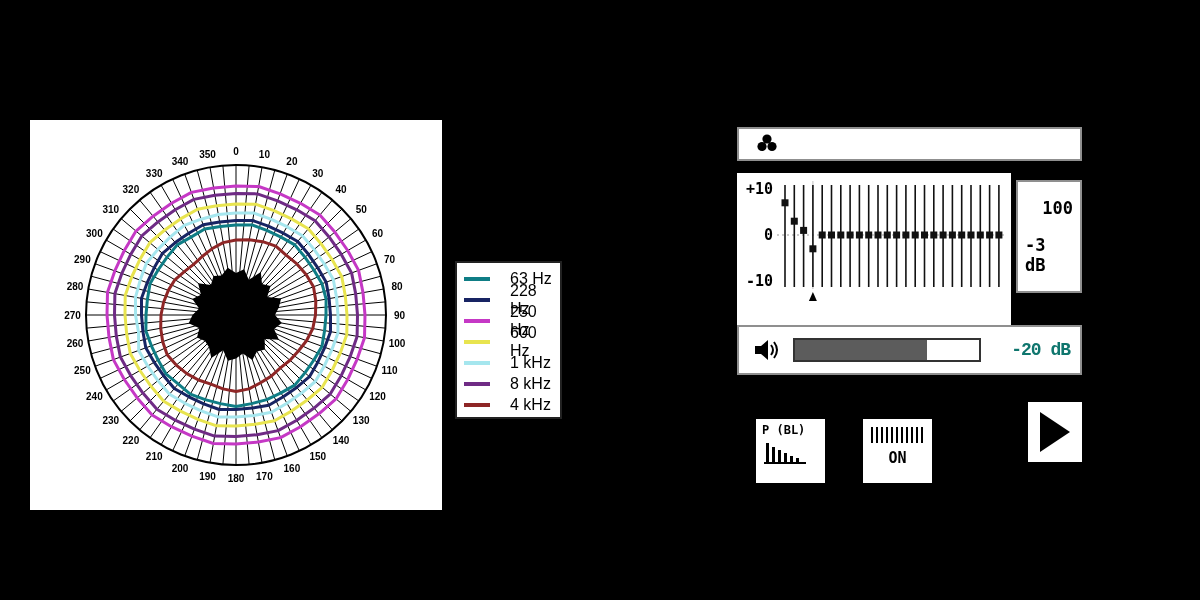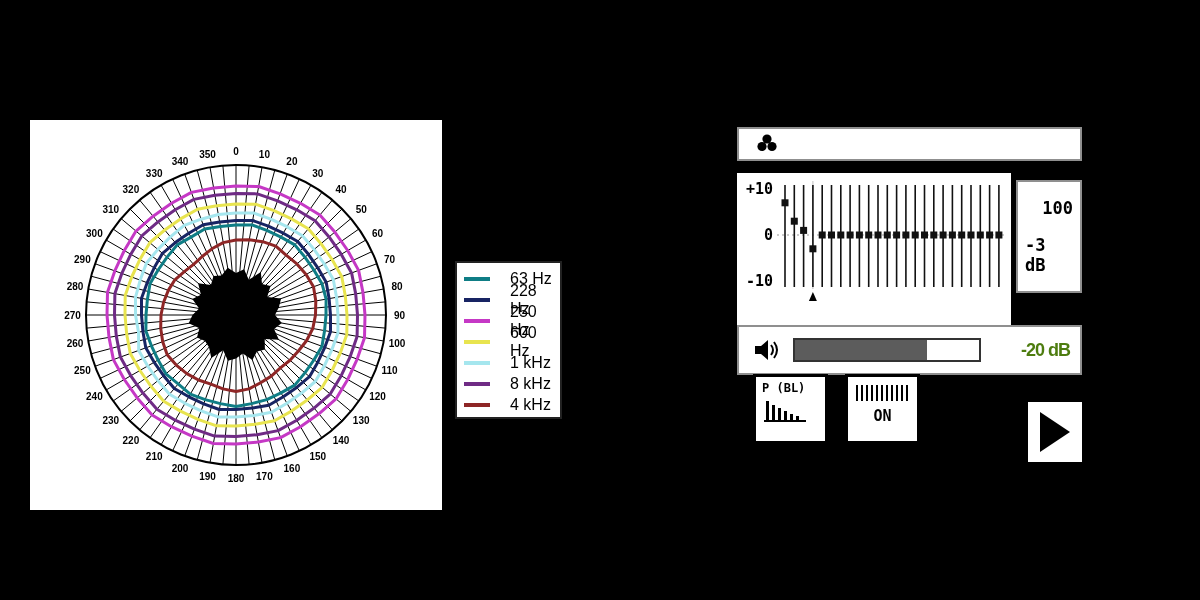--- a/index.html
+++ b/index.html
@@ -16,23 +16,23 @@
 
   #program-bar{left:737px;top:127px;width:345px;height:34px;background:#fff;border:2px solid #8f8f8f;display:flex;align-items:center;padding-left:16px;cursor:pointer}
 
   #eq-panel{left:737px;top:173px;width:274px;height:164px;background:#fff}
 
   #eq-info{left:1016px;top:180px;width:66px;height:113px;background:#fff;border:2px solid #8f8f8f;display:flex;flex-direction:column;justify-content:space-around;align-items:flex-end;padding:8px 7px;font-family:"DejaVu Sans Mono",monospace;font-weight:bold;font-size:17px;color:#000}
 
   #volume-panel{left:737px;top:325px;width:345px;height:50px;background:#fff;border:2px solid #8f8f8f;display:flex;align-items:center;padding:0 10px 0 14px}
   #vol-bar{width:188px;height:24px;border:2px solid #333;margin-left:12px;background:#fff;cursor:pointer}
   #vol-fill{height:100%;background:#5c5c5c}
-  #vol-label{margin-left:auto;font-family:Liberation Sans, sans-serif;font-weight:bold;font-size:18px;color:#4d7c0f;letter-spacing:-1px}
-
-  #button-row{left:753px;top:374px;display:flex;gap:17px}
+  #vol-label{margin-left:auto;font-family:Liberation Mono, monospace;font-weight:bold;font-size:18px;color:#0f766e;letter-spacing:-1px}
+
+  #button-row{left:753px;top:416px;display:flex;gap:32px}
   .dev-btn{width:75px;height:70px;background:#fff;border:3px solid #000;display:flex;flex-direction:column;align-items:flex-start;padding:5px 6px;font-family:"DejaVu Sans Mono",monospace;font-weight:bold;font-size:12px;color:#000;cursor:pointer;line-height:1.1}
   .dev-btn .btn-label{white-space:nowrap}
   #btn-int svg{margin-top:9px}
   #btn-int .btn-label{margin-top:5px}
   #btn-on{align-items:center}
   .comb{width:54px;height:16px;background:repeating-linear-gradient(90deg,#000 0 2px,#fff 2px 5px);margin-top:3px}
   #btn-on .btn-label{margin-top:7px;font-size:15px}
 
   #next-box{left:1028px;top:402px;width:54px;height:60px;background:#fff;display:flex;align-items:center;justify-content:center;cursor:pointer}
 </style>

